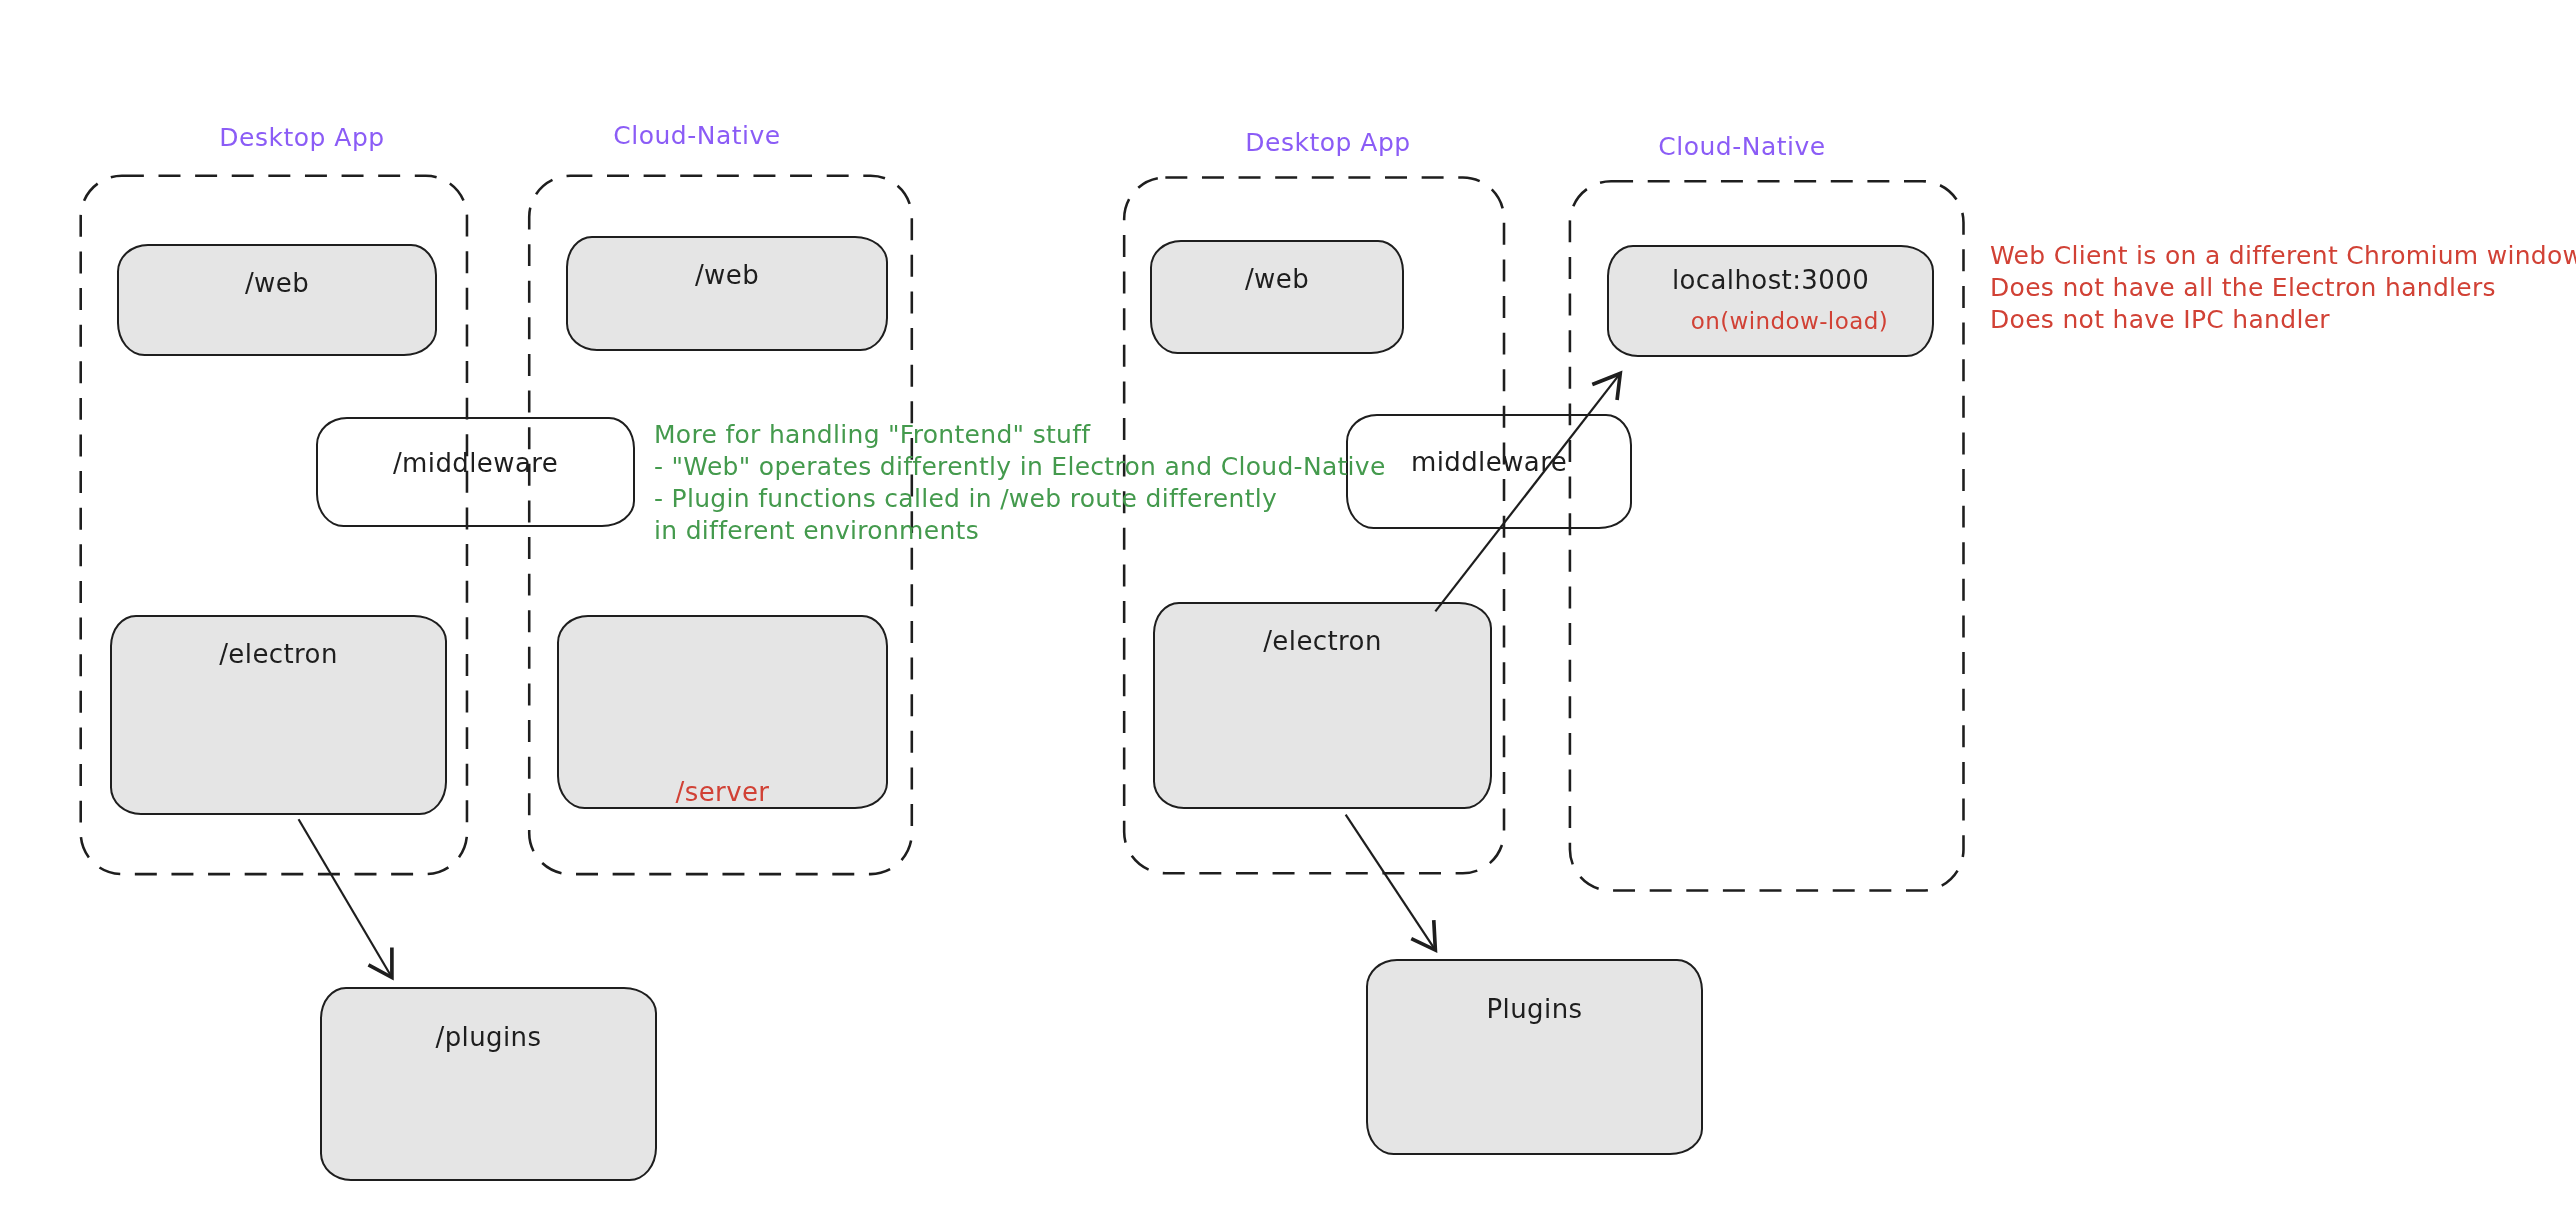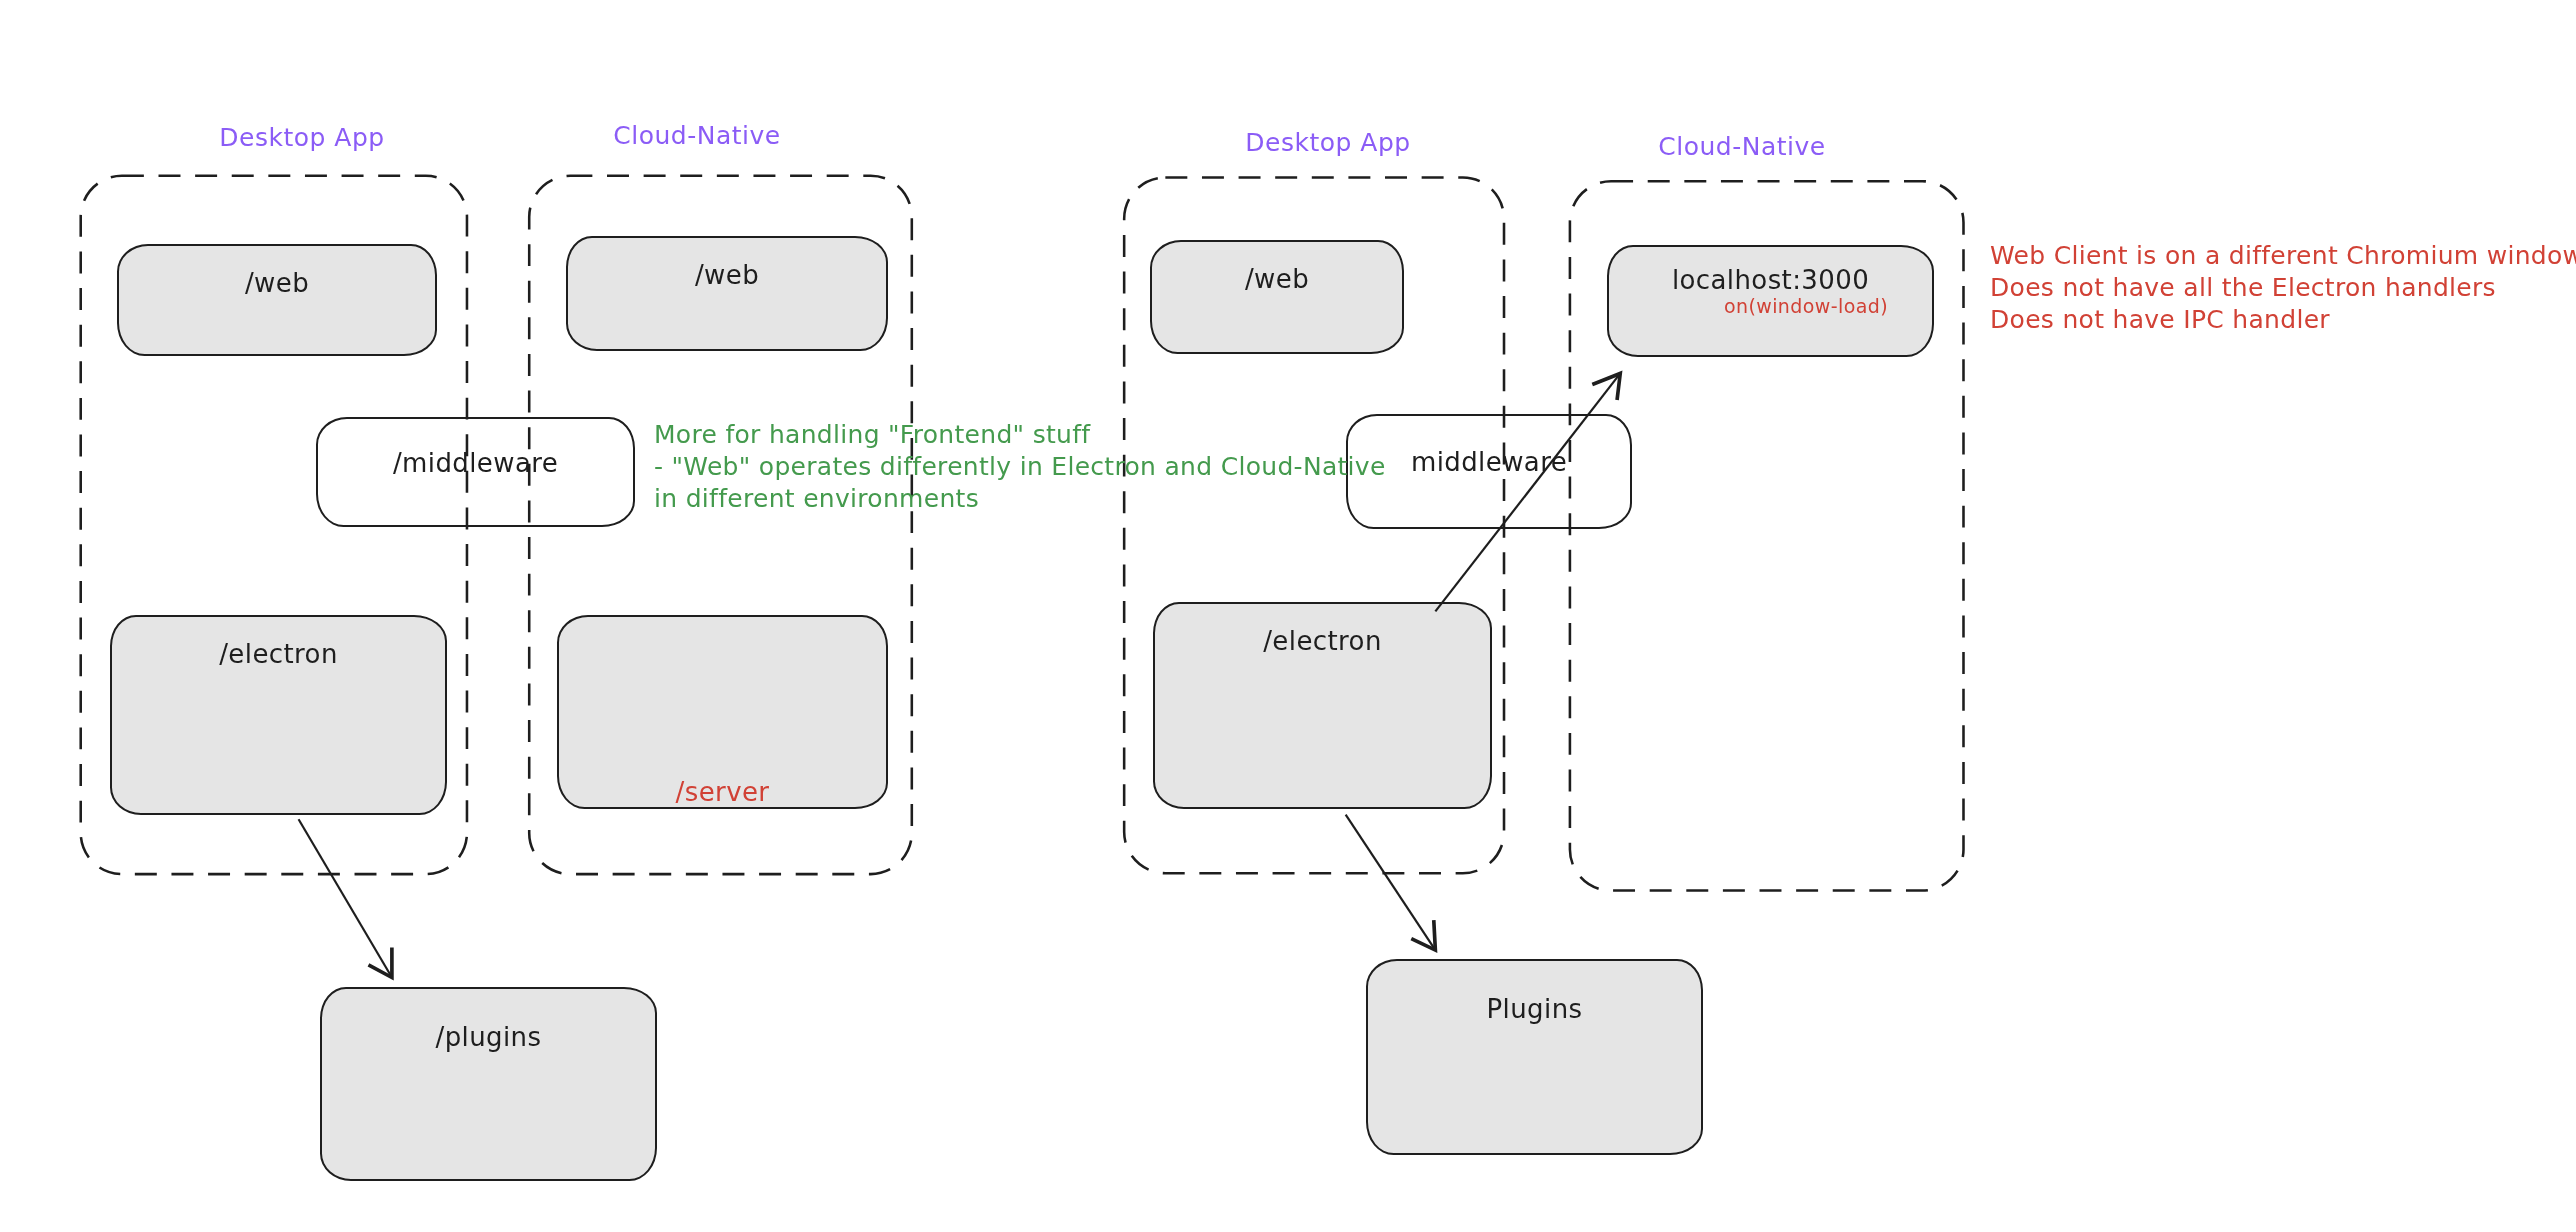--- a/index.html
+++ b/index.html
@@ -42,26 +42,27 @@
   }
   .box.r1 { border-radius: 31px 26px 33px 27.5px / 27.5px 31px 26px 33px; }
   .box.r2 { border-radius: 26px 33px 27.5px 31px / 31px 26px 33px 27.5px; }
   .box.transparent { background: transparent; }
   .box-label {
     font-size: 26px;
     letter-spacing: 0.4px;
     white-space: nowrap;
   }
   .box-sublabel {
-    font-size: 19px;
+    font-size: 23px;
     letter-spacing: 0.4px;
     white-space: nowrap;
     color: #d14135;
     align-self: flex-end;
     padding-right: 44px;
+    margin-top: 13px;
   }
   .red-text { color: #d14135; }
   .note {
     position: absolute;
     z-index: 4;
     font-size: 25px;
     line-height: 32px;
     letter-spacing: 0.3px;
     white-space: nowrap;
   }
@@ -126,20 +127,21 @@
     <span class="box-label">/electron</span>
   </div>
 
   <div class="box r1" style="left:1366px; top:959px; width:337px; height:196px; padding-top:33px;">
     <span class="box-label">Plugins</span>
   </div>
 
   <div class="note green" style="left:654px; top:419px;">
     <div>More for handling "Frontend" stuff</div>
     <div>- "Web" operates differently in Electron and Cloud-Native</div>
+    <div>- Plugin functions called in /web route differently</div>
     <div>in different environments</div>
   </div>
 
   <div class="note red" style="left:1990px; top:240px;">
     <div>Web Client is on a different Chromium window</div>
     <div>Does not have all the Electron handlers</div>
     <div>Does not have IPC handler</div>
   </div>
 
   <svg class="layer arrows-layer" viewBox="0 0 2814 1346" width="2576" height="1232">

